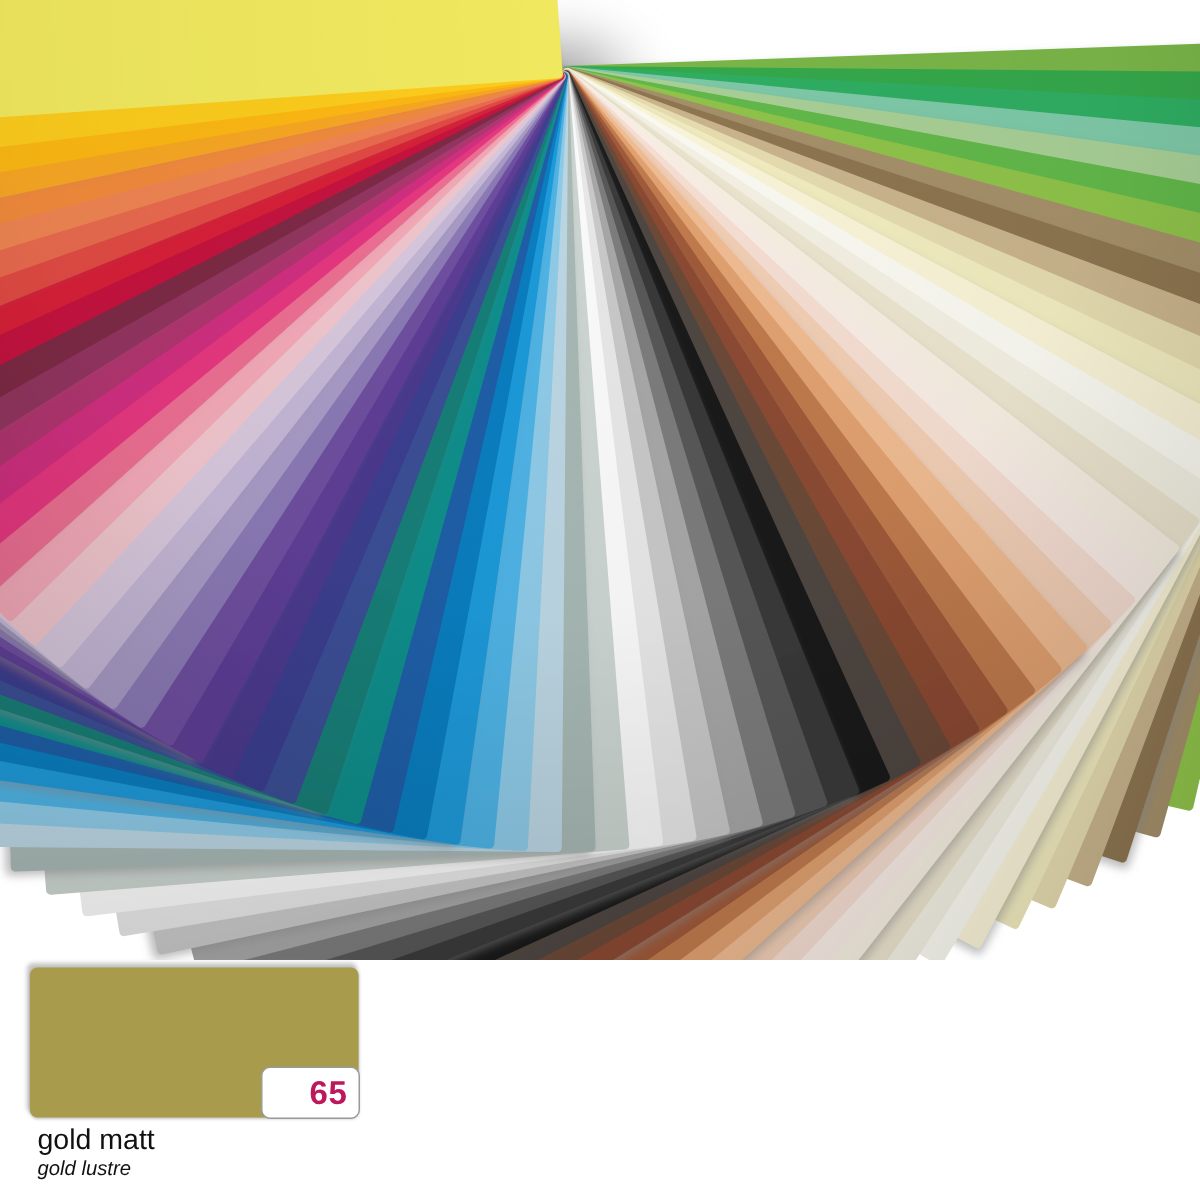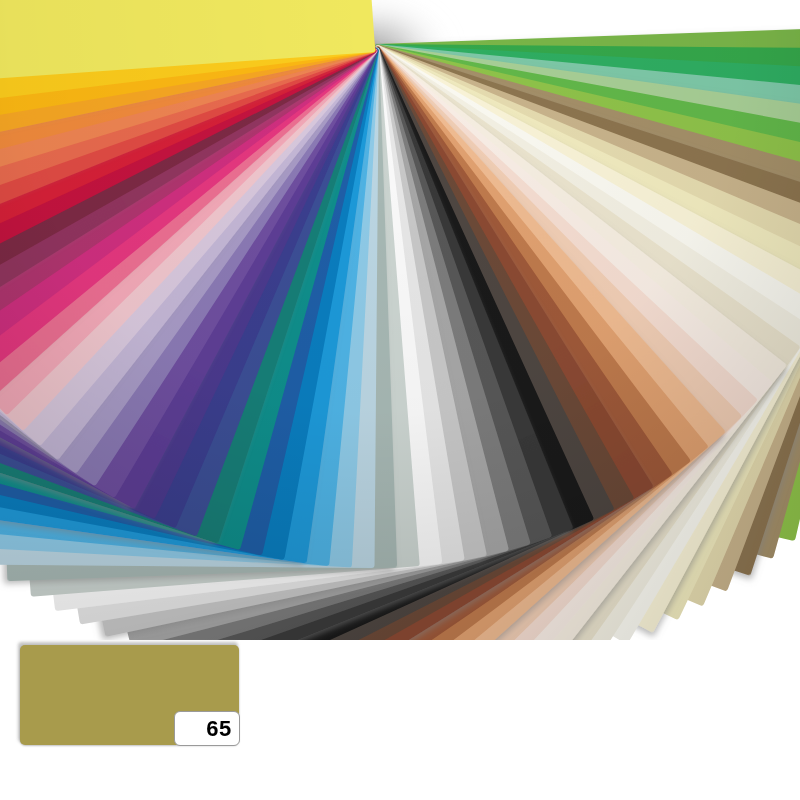--- a/index.html
+++ b/index.html
@@ -74,21 +74,21 @@
     border: 1px solid #9a9a9a;
     border-radius: 6px;
     display: flex;
     align-items: center;
     justify-content: center;
   }
   #swatch-number-badge span {
     font-family: "Liberation Sans", sans-serif;
     font-weight: bold;
     font-size: 22px;
-    color: #000000;
+    color: #be185d;
     letter-spacing: .5px;
     line-height: 1;
     padding: 0 6px;
     margin-left: 24px;
   }
   #swatch-labels {
     position: absolute;
     left: 5px;
     top: 106px;
     width: 260px;
@@ -431,15 +431,19 @@
     </svg>
   </div>
 
   <div id="swatch-block">
     <div id="swatch-shadow"></div>
     <div id="swatch-chip" style="background: rgb(168, 155, 76);">
       <div id="swatch-number-badge" style="background: rgb(255, 255, 255); border-color: rgb(154, 154, 154);">
         <span>65</span>
       </div>
     </div>
+    <div id="swatch-labels">
+      <div id="swatch-name" style="color: rgb(17, 17, 17);">gold matt</div>
+      <div id="swatch-subname" style="color: rgb(17, 17, 17);">gold lustre</div>
+    </div>
   </div>
 
 </div>
 
 </body></html>

